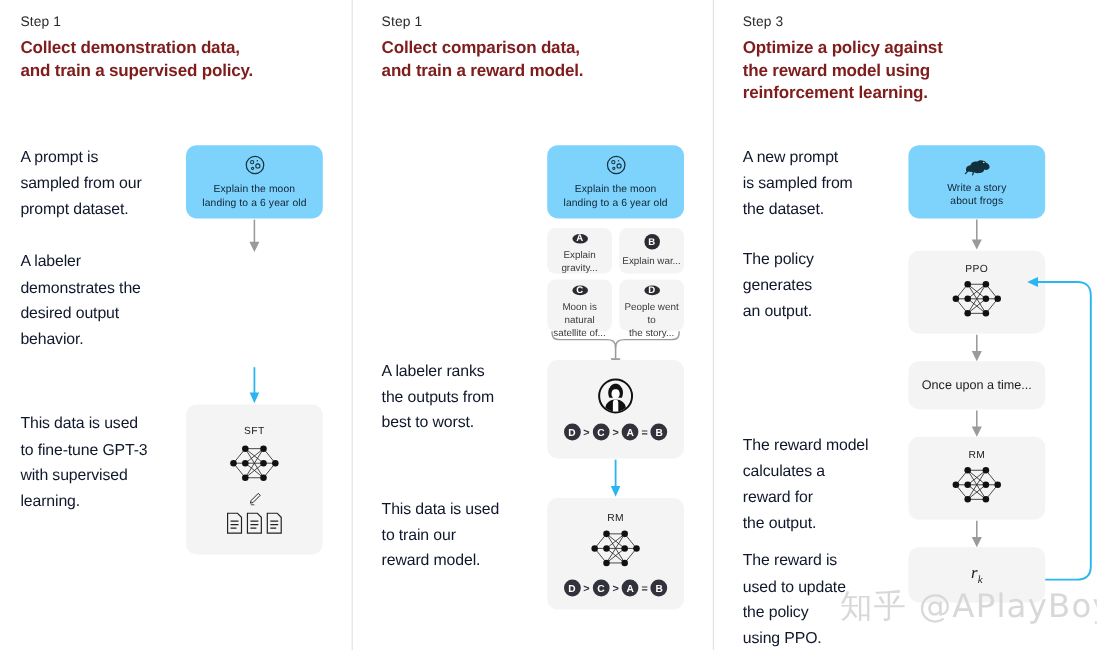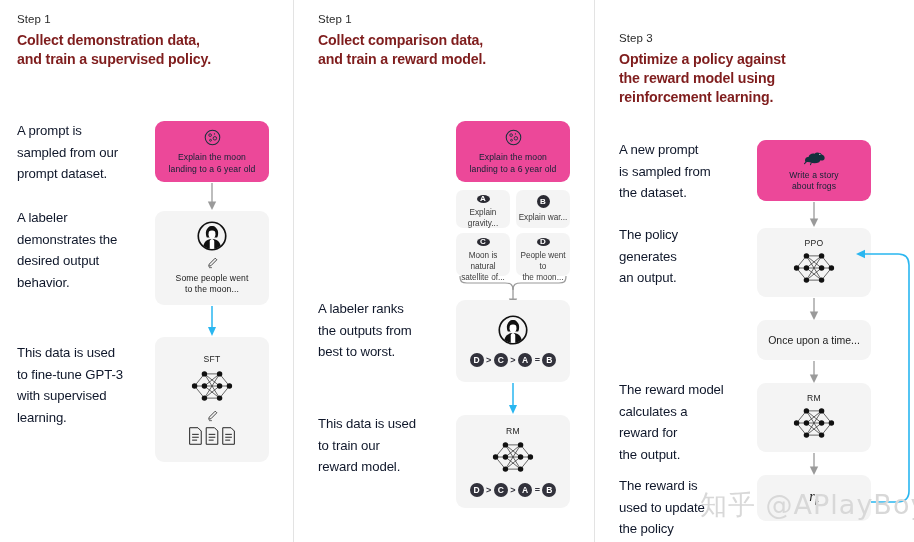--- a/index.html
+++ b/index.html
@@ -10,21 +10,21 @@
     overflow: hidden;
   }
   #page { position: relative; width: 914px; height: 542px; background:#fff; }
 
   .column {
     position: absolute;
     top: 0; bottom: 0;
   }
   #col1 { left: 0;   width: 293px; text-decoration: underline; }
   #col2 { left: 301px; width: 293px; }
-  #col3 { left: 602px; width: 312px; margin-top: 19px; }
+  #col3 { left: 602px; width: 312px; }
 
   .divider {
     position: absolute; top: 0; bottom: 0; width: 1px;
     background: #e3e3e3;
   }
   #div1 { left: 293px; }
   #div2 { left: 594px; }
 
   .step-label {
     position: absolute; left: 17px; top: 13px;
@@ -43,21 +43,21 @@
   }
 
   
   .box {
     position: absolute;
     border-radius: 9px;
     background: #f4f4f4;
     display: flex; flex-direction: column;
     align-items: center; justify-content: center;
   }
-  .box.prompt { background: #ec4899; }
+  .box.prompt { background: #7dd3fc; }
   .box-text {
     font-size: 8.6px; color: #123; text-align: center;
     line-height: 11.5px; letter-spacing: .1px;
   }
   .box-text.dark { color: #1a1a1a; }
   .box-caption {
     font-size: 8.2px; color: #3a3a3a; text-align:center; line-height: 11px;
   }
   .box-title {
     font-size: 8.6px; color: #222; letter-spacing: .3px;
@@ -145,41 +145,20 @@
 landing to a 6 year old</div>
     </div>
 
     <div class="arrow" style="left:206px; top:183px;">
       <svg width="12" height="28" viewBox="0 0 12 28">
         <line x1="6" y1="0" x2="6" y2="19" stroke="#9a9a9a" stroke-width="1.3"></line>
         <polygon points="6,27 1.8,18.5 10.2,18.5" fill="#9a9a9a"></polygon>
       </svg>
     </div>
 
-    <div class="box" style="left:155px; top:211px; width:114px; height:94px;">
-      <svg class="avatar" viewBox="0 0 40 40">
-        <circle cx="20" cy="20" r="18.3" fill="none" stroke="#111" stroke-width="2.2"></circle>
-        <clipPath id="c1">
-            <circle cx="20" cy="20" r="17.3"></circle>
-          </clipPath>
-        <g clip-path="url(#c1)">
-          <path d="M20 8c-5.2 0-8.2 3.4-8.2 8 0 4 1.4 6 1.4 6h13.6s1.4-2 1.4-6c0-4.6-3-8-8.2-8z" fill="#111"></path>
-          <ellipse cx="20" cy="17.5" rx="4.6" ry="5.6" fill="#fff"></ellipse>
-          <path d="M20 6.5c-4.2 0-6.6 2.8-6.6 6.6 0 .9.3 1.7.3 1.7 1.6-1.6 3.8-2.3 6.3-2.3s4.7.7 6.3 2.3c0 0 .3-.8.3-1.7 0-3.8-2.4-6.6-6.6-6.6z" fill="#111"></path>
-          <path d="M20 24c-6 0-10.5 3.6-11.6 9.2V40h23.2v-6.8C30.5 27.6 26 24 20 24z" fill="#111"></path>
-          <path d="M20 24c-1.7 0-3 1.2-3 3.2V40h6V27.2c0-2-1.3-3.2-3-3.2z" fill="#fff"></path>
-        </g>
-      </svg>
-      <svg class="pencil" viewBox="0 0 24 24" style="margin-top:5px;">
-        <path d="M17 4 L20 7 L9 18 L5 19 L6 15 Z" fill="none" stroke="#222" stroke-width="1.5" stroke-linejoin="round"></path>
-        <line x1="5.5" y1="21.5" x2="11" y2="21.5" stroke="#222" stroke-width="1.2"></line>
-      </svg>
-      <div class="box-text dark" style="white-space:pre-line; margin-top:4px;">Some people went
-to the moon...</div>
-    </div>
 
     <div class="arrow" style="left:206px; top:306px;">
       <svg width="12" height="31" viewBox="0 0 12 31">
         <line x1="6" y1="0" x2="6" y2="22" stroke="#29b6f0" stroke-width="1.5"></line>
         <polygon points="6,30 2,21 10,21" fill="#29b6f0"></polygon>
       </svg>
     </div>
 
     <div class="box" style="left:155px; top:337px; width:114px; height:125px;">
       <div class="box-title">SFT</div>
@@ -270,21 +249,21 @@
       <span class="box-caption" style="white-space:pre-line;">Explain war...</span>
     </div>
     <div class="opt" style="left:155px; top:233px; width:54px; height:43px;">
       <span class="badge">C</span>
       <span class="box-caption" style="white-space:pre-line;">Moon is natural
 satellite of...</span>
     </div>
     <div class="opt" style="left:215px; top:233px; width:54px; height:43px;">
       <span class="badge">D</span>
       <span class="box-caption" style="white-space:pre-line;">People went to
-the moon...</span>
+the story...</span>
     </div>
 
     <div class="arrow" style="left:155px; top:276px;">
       <svg width="116" height="32" viewBox="0 0 116 32">
         <path d="M4 0 C4 6 6 7 11 7 L49 7 C54 7 57 8 57 14 C57 8 60 7 65 7 L103 7 C108 7 110 6 110 0" fill="none" stroke="#9a9a9a" stroke-width="1.2"></path>
         <line x1="57" y1="12" x2="57" y2="23" stroke="#9a9a9a" stroke-width="1.3"></line>
         <polygon points="57,31 52.8,22.5 61.2,22.5" fill="#9a9a9a"></polygon>
       </svg>
     </div>
 

